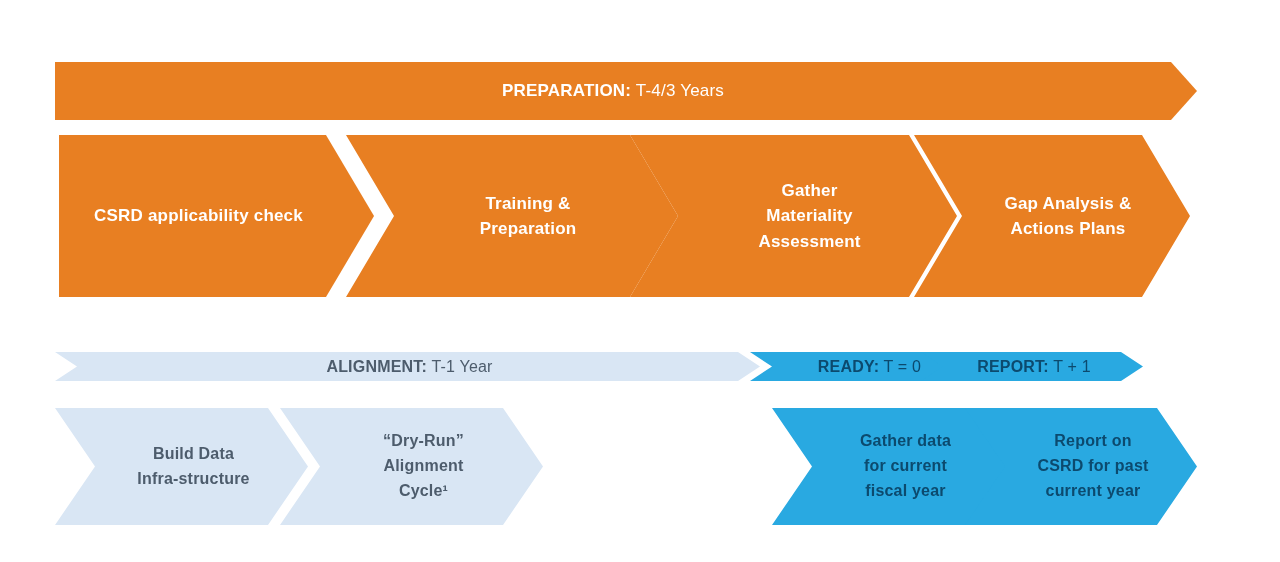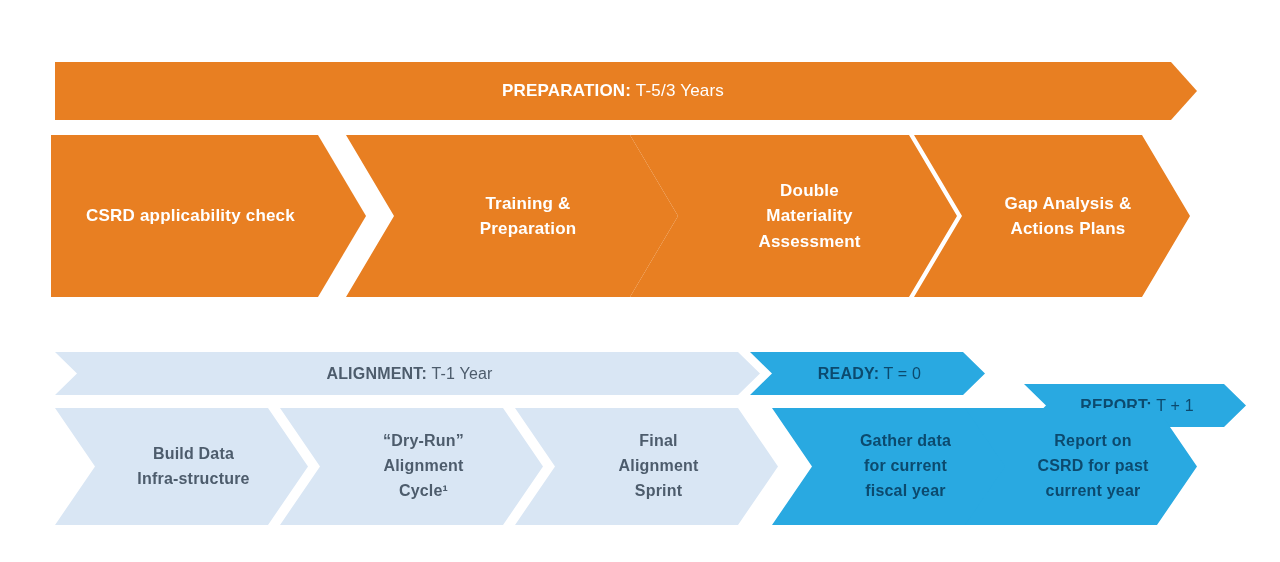--- a/index.html
+++ b/index.html
@@ -50,21 +50,21 @@
     top: 135px; height: 162px;
     font-size: 17px;
     line-height: 1.5;
   }
   .step-top.flatleft { padding-left: 16px; padding-right: 52px; }
   .step-top.notched  { padding-left: 60px; padding-right: 28px; }
 
   
   .banner-bottom {
     --d: 22px;
-    top: 352px; height: 43px;
+    top: 352px; height: 29px;
     font-size: 16px;
     padding-left: 18px; padding-right: 14px;
   }
   
   .step-bottom {
     --d: 40px;
     top: 408px; height: 117px;
     font-size: 16px;
     line-height: 1.55;
     padding-left: 44px; padding-right: 20px;
@@ -74,70 +74,65 @@
   .phase { font-weight: 700; }
   .timing { font-weight: 400; }
 </style>
 </head>
 <body>
 
 <div class="canvas">
 
   <div class="shape orange flatleft banner-top">
     <span>
-      <span class="phase">PREPARATION:</span><span class="timing"> T-5/3 Years</span>
+      <span class="phase">PREPARATION:</span><span class="timing"> T-4/3 Years</span>
     </span>
   </div>
 
-  <div class="shape orange flatleft step-top" style="left:51px; width:315px;">
+  <div class="shape orange flatleft step-top" style="left:59px; width:315px;">
     <span class="label">CSRD applicability check</span>
   </div>
   <div class="shape orange notched step-top" style="left:346px; width:332px;">
     <span class="label">Training &amp;
 Preparation</span>
   </div>
   <div class="shape orange notched step-top" style="left:630px; width:327px;">
-    <span class="label">Double
+    <span class="label">Gather
 Materiality
 Assessment</span>
   </div>
   <div class="shape orange notched step-top" style="left:914px; width:276px;">
     <span class="label">Gap Analysis &amp;
 Actions Plans</span>
   </div>
 
   <div class="shape light notched banner-bottom" style="left:55px; width:705px;">
     <span>
       <span class="phase">ALIGNMENT:</span><span class="timing"> T-1 Year</span>
     </span>
   </div>
   <div class="shape bright notched banner-bottom" style="left:750px; width:235px;">
     <span>
       <span class="phase">READY:</span><span class="timing"> T = 0</span>
     </span>
   </div>
-  <div class="shape bright notched banner-bottom" style="left:1024px; width:222px;margin-top:32px;">
+  <div class="shape bright notched banner-bottom" style="left:921px; width:222px;">
     <span>
       <span class="phase">REPORT:</span><span class="timing"> T + 1</span>
     </span>
   </div>
 
   <div class="shape light notched step-bottom" style="left:55px; width:253px;">
     <span class="label">Build Data
 Infra-structure</span>
   </div>
   <div class="shape light notched step-bottom" style="left:280px; width:263px;">
     <span class="label">“Dry-Run”
 Alignment
 Cycle¹</span>
-  </div>
-  <div class="shape light notched step-bottom" style="left:515px; width:263px;">
-    <span class="label">Final
-Alignment
-Sprint</span>
   </div>
   <div class="shape bright notched step-bottom" style="left:772px; width:243px;">
     <span class="label">Gather data
 for current
 fiscal year</span>
   </div>
   <div class="shape bright notched step-bottom" style="left:965px; width:232px;">
     <span class="label">Report on
 CSRD for past
 current year</span>

